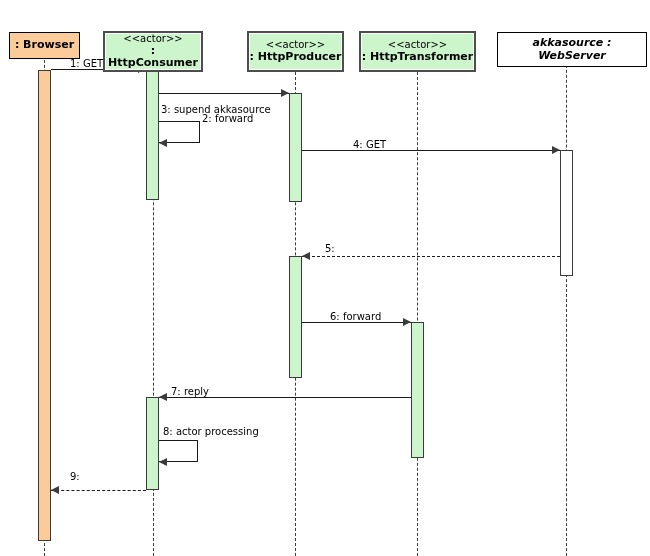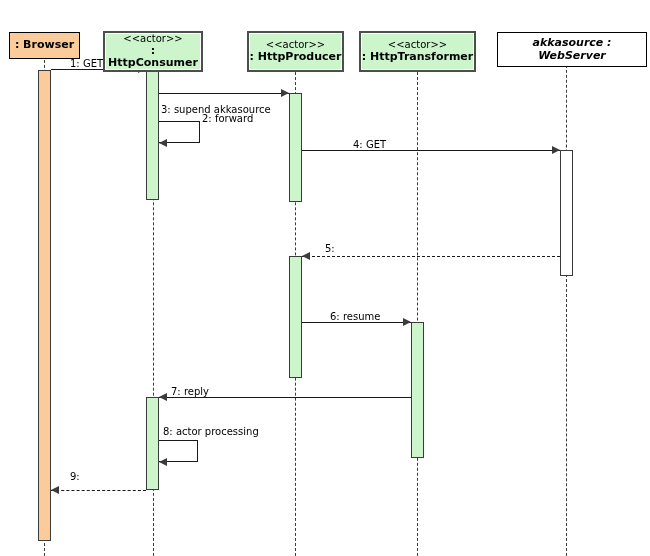--- a/index.html
+++ b/index.html
@@ -141,21 +141,21 @@
       <div class="arrowhead left" style="left: 159px; top: 139px;"></div>
       <div class="msglabel" style="left: 161px; top: 104px;">3: supend akkasource</div>
       <div class="msgline" style="left: 302px; top: 150px; width: 258px;"></div>
       <div class="arrowhead right" style="left: 552px; top: 146px;"></div>
       <div class="msglabel" style="left: 319px; top: 139px; margin-left: 34px;">4: GET</div>
       <div class="msgline dashed" style="left: 302px; top: 256px; width: 258px;"></div>
       <div class="arrowhead left" style="left: 302px; top: 252px;"></div>
       <div class="msglabel" style="left: 325px; top: 243px;">5:</div>
       <div class="msgline" style="left: 302px; top: 322px; width: 109px;"></div>
       <div class="arrowhead right" style="left: 403px; top: 318px;"></div>
-      <div class="msglabel" style="left: 330px; top: 311px;">6: resume</div>
+      <div class="msglabel" style="left: 330px; top: 311px;">6: forward</div>
       <div class="msgline" style="left: 159px; top: 397px; width: 252px;"></div>
       <div class="arrowhead left" style="left: 159px; top: 393px;"></div>
       <div class="msglabel" style="left: 171px; top: 386px;">7: reply</div>
       <div class="selfcall" style="left: 159px; top: 440px; width: 39px; height: 22px;"></div>
       <div class="arrowhead left" style="left: 159px; top: 458px;"></div>
       <div class="msglabel" style="left: 163px; top: 426px;">8: actor processing</div>
       <div class="msgline dashed" style="left: 51px; top: 490px; width: 95px;"></div>
       <div class="arrowhead left" style="left: 51px; top: 486px;"></div>
       <div class="msglabel" style="left: 70px; top: 471px;">9:</div>
     </div>

